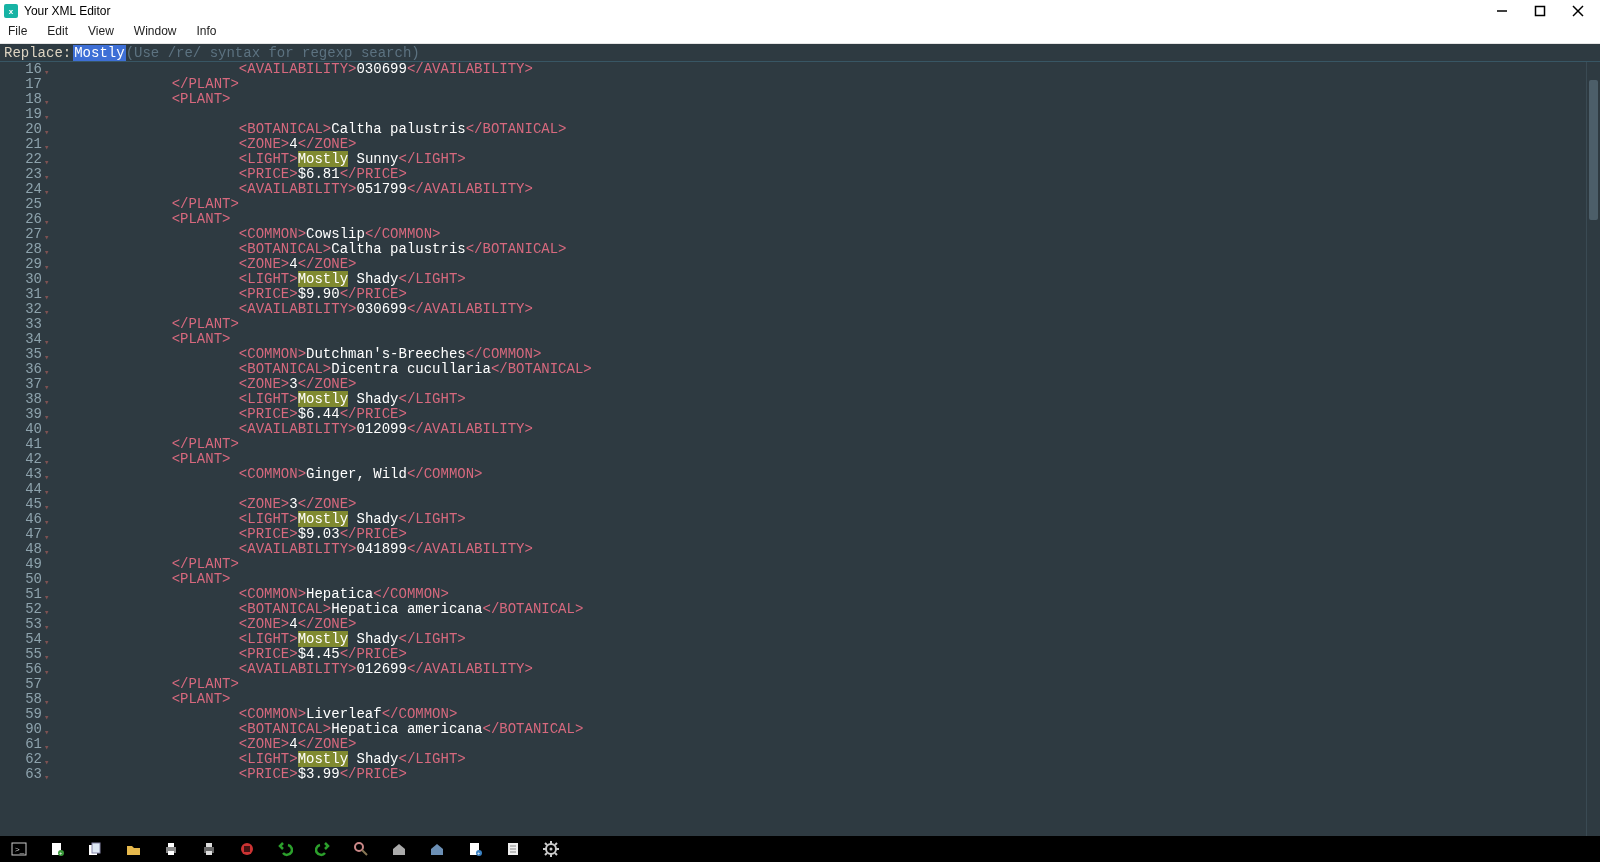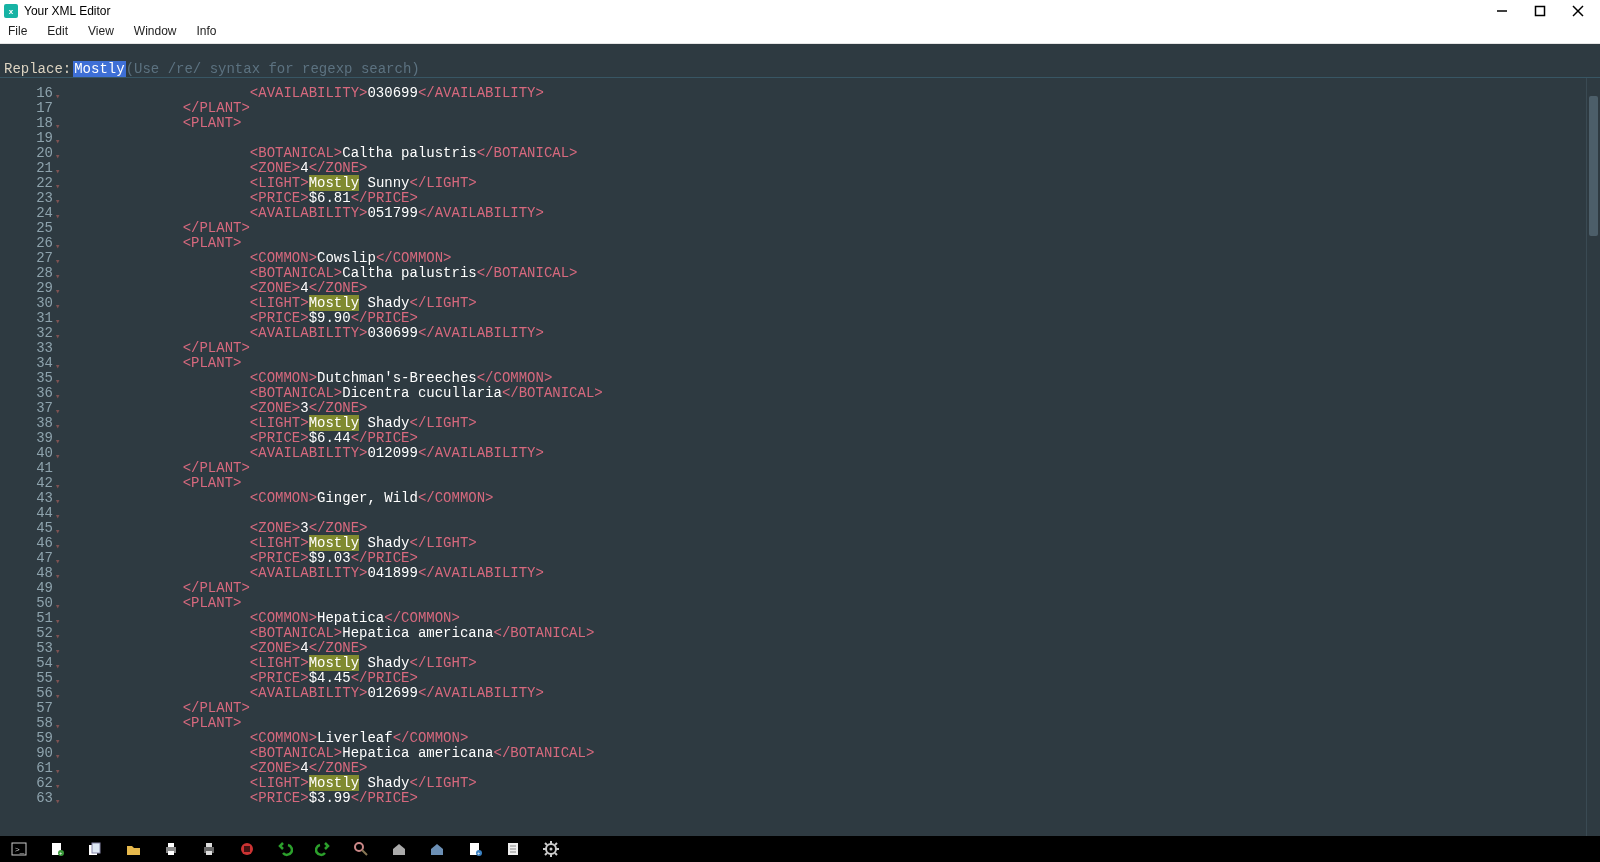--- a/index.html
+++ b/index.html
@@ -54,21 +54,21 @@
     font-size: 12px;
   }
   .menu-bar .menu-item { padding: 2px 4px; color: #222; }
 
   
   .replace-bar {
     background: #2e3a41;
     color: #d9d2c3;
     font-family: "Courier New", monospace;
     font-size: 14px;
-    height: 34px;
+    height: 18px;
     display: flex;
     align-items: flex-end;
     padding: 0 4px;
     border-bottom: 1px solid #385664;
   }
   .replace-bar .replace-label { color: #dcd3c1; }
   .replace-bar .replace-value {
     background: #3e6fd6;
     color: #ffffff;
     padding: 0 1px;
@@ -84,21 +84,21 @@
     background: #2e3a41;
     color: #e1e1e1;
     font-family: "Courier New", monospace;
     font-size: 14px;
     line-height: 15px;
     overflow: hidden;
     position: relative;
   }
   .lines {
     position: absolute;
-    top: 8px; left: 0; right: 0; margin-left: 11px;
+    top: 0; left: 0; right: 0;
   }
   .line {
     display: flex;
     align-items: stretch;
     height: 15px;
     white-space: pre;
   }
   .gutter {
     width: 44px;
     text-align: right;

